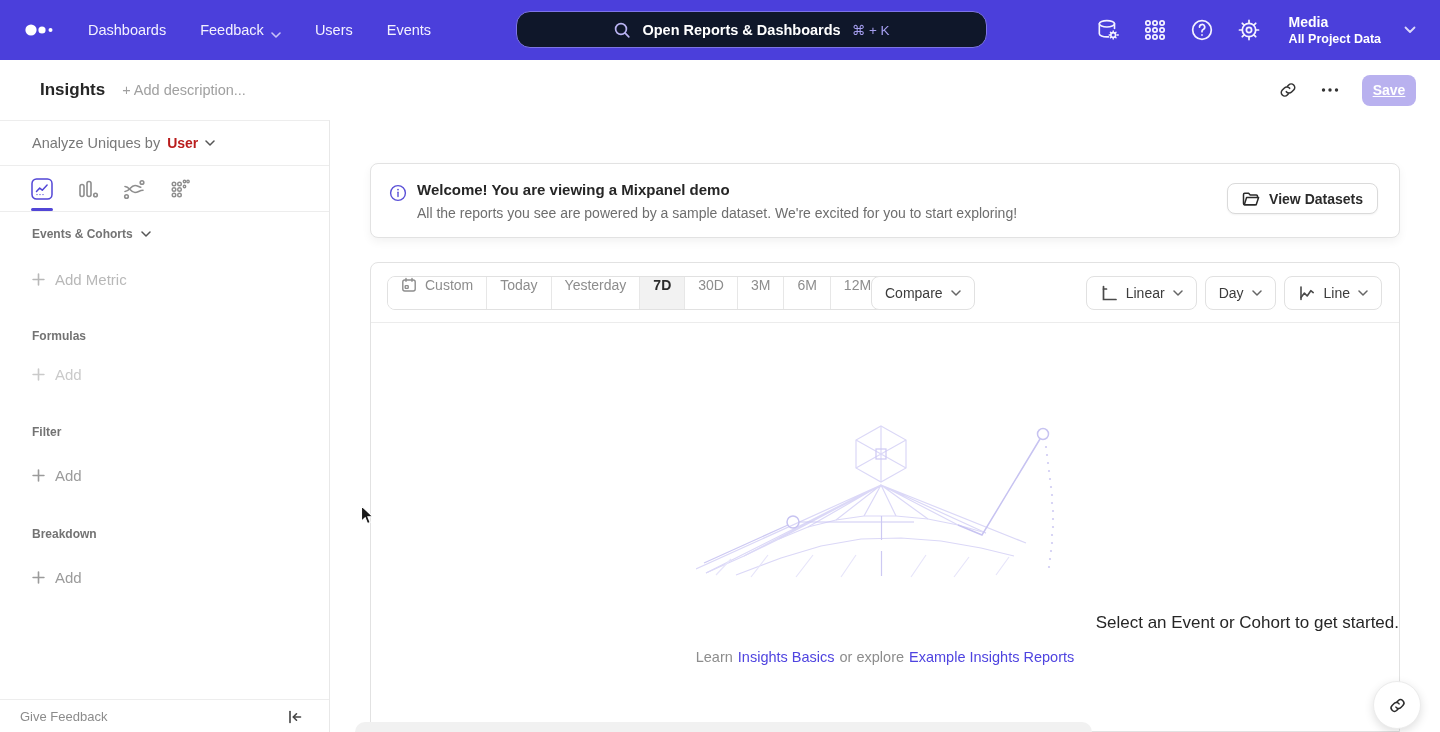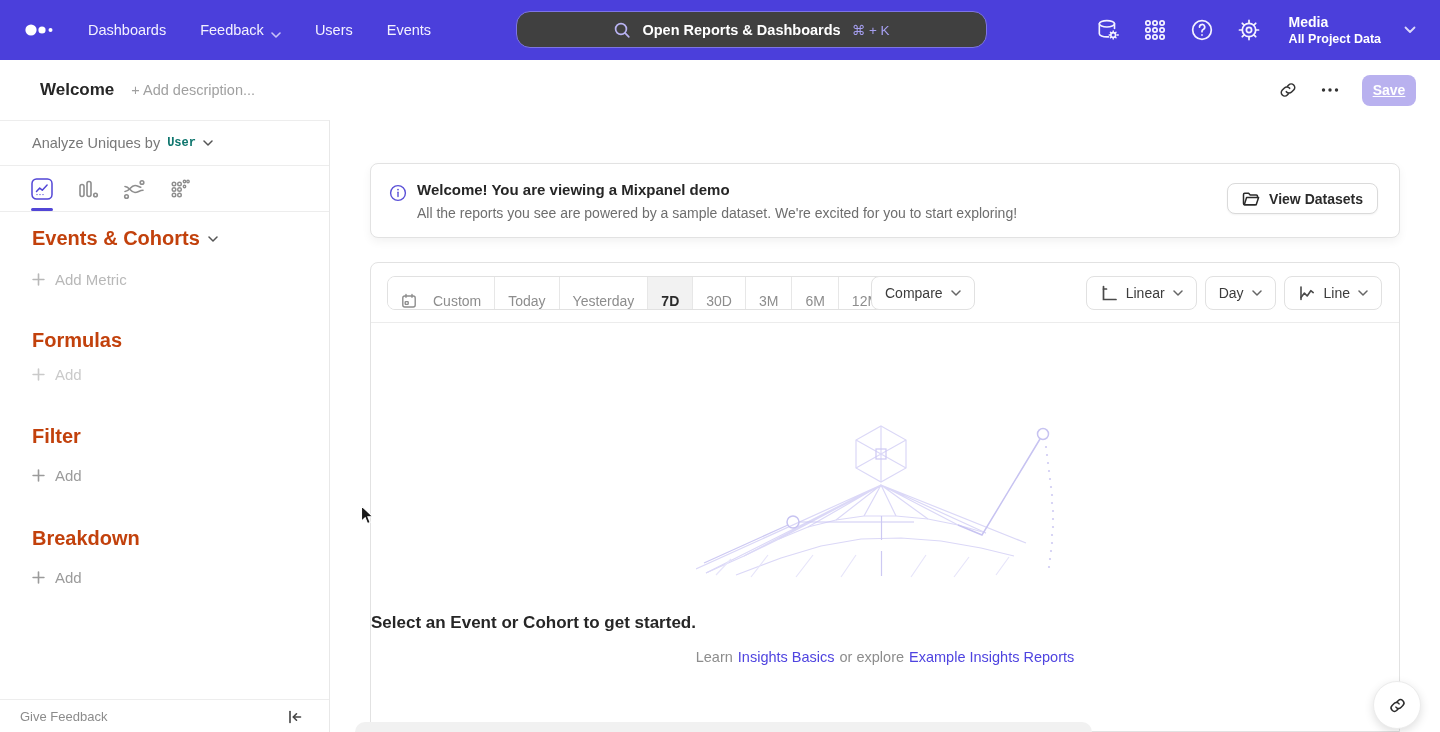--- a/index.html
+++ b/index.html
@@ -13,21 +13,21 @@
 
   
   .topnav { position:absolute; left:0; top:0; width:1440px; height:60px;
     background:#4b3fdb; display:flex; align-items:center; }
   .logo { margin-left:24px; display:flex; align-items:center; cursor:pointer; }
   .nav-items { display:flex; align-items:center; gap:34px; margin-left:32px; }
   .nav-item { color:#f3f1ff; font-size:14.5px; font-weight:500; display:flex;
     align-items:flex-end; gap:7px; cursor:pointer; white-space:nowrap; }
   .nav-item .chev { color:#c9c3f6; }
   .searchbar { position:absolute; left:516px; top:11px; width:471px; height:37px;
-    background:#404040; border:1px solid #7d74e6; border-radius:14px;
+    background:#0f172a; border:1px solid #7d74e6; border-radius:14px;
     display:flex; align-items:center; justify-content:center; gap:11px; cursor:text; }
   .searchbar .ph { color:#ffffff; font-size:14.5px; font-weight:600; }
   .searchbar .sc { color:#a69ff0; font-size:13.5px; }
   .nav-right { position:absolute; right:24px; top:0; height:60px; display:flex;
     align-items:center; gap:21px; }
   .nav-icon { color:#f4f2ff; cursor:pointer; display:flex; }
   .project { display:flex; flex-direction:column; color:#fff; line-height:1.3;
     margin-left:6px; cursor:pointer; }
   .project .pname { font-size:14px; font-weight:700; }
   .project .pscope { font-size:12.5px; font-weight:700; }
@@ -43,31 +43,31 @@
   .save-btn { width:54px; height:31px; border:none; border-radius:8px;
     background:#b9b1ef; color:#fff; font-size:14px; font-weight:600;
     font-family:inherit; cursor:default;text-decoration:underline; }
 
   
   .sidebar { position:absolute; left:0; top:120px; width:330px; height:612px;
     background:#fff; border-right:1px solid #e8e8e8; border-top:1px solid #ededed; }
   .sb-row1 { height:45px; display:flex; align-items:center; padding-left:32px;
     gap:7px; border-bottom:1px solid #ededed; }
   .sb-row1 .lbl { color:#787878; font-size:14.5px; }
-  .sb-row1 .val { color:#0f766e; font-size:12px; font-weight:600; cursor:pointer;font-family:Liberation Mono, monospace; }
+  .sb-row1 .val { color:#b91c1c; font-size:14px; font-weight:600; cursor:pointer; }
   .sb-row1 .chev { color:#555; cursor:pointer; }
   .sb-tabs { height:46px; display:flex; align-items:center; padding-left:30px;
     gap:22px; border-bottom:1px solid #ededed; position:relative; }
   .sb-tab { width:24px; height:24px; color:#8e8e8e; cursor:pointer; display:flex;
     align-items:center; justify-content:center; }
   .sb-tab.active { color:#5246d6; }
   .tab-underline { position:absolute; left:31px; bottom:0; width:22px; height:3px;
     background:#5246d6; border-radius:2px; }
   .sb-abs { position:absolute; left:32px; display:flex; align-items:center; gap:8px; }
-  .sb-heading { font-size:20px; font-weight:600; color:#c2410c; }
+  .sb-heading { font-size:12px; font-weight:600; color:#737373; }
   .sb-heading-row { cursor:pointer; }
   .sb-heading-row .chev { color:#555; }
   .add-link { font-size:15px; display:flex; align-items:center; gap:10px; cursor:pointer; }
   .add-dim   { color:#b8b8b8; }
   .add-dimmer{ color:#cacaca; }
   .add-mid   { color:#9b9b9b; }
   .sb-footer { position:absolute; left:0; top:578px; width:329px; height:34px;
     border-top:1px solid #ededed; display:flex; align-items:center; }
   .feedback { margin-left:20px; font-size:13px; color:#8c8c8c; cursor:pointer; }
   .collapse { margin-left:auto; margin-right:26px; color:#444; cursor:pointer; display:flex; }
@@ -85,36 +85,36 @@
     display:flex; align-items:center; gap:9px; font-size:14px; font-weight:600;
     color:#2b2b2b; font-family:inherit; cursor:pointer;
     box-shadow:0 1px 2px rgba(0,0,0,0.05); }
 
   
   .chart-card { position:absolute; left:370px; top:262px; width:1030px; height:470px;
     background:#fff; border:1px solid #e2e2e2; border-radius:8px 8px 0 0; }
   .controls { position:relative; height:60px; border-bottom:1px solid #ececec; }
   .seg-group { position:absolute; left:16px; top:13px; height:34px; display:flex;
     border:1px solid #e1e1e1; border-radius:8px; overflow:hidden; background:#fff; }
-  .seg { display:flex; align-items:flex-end; gap:16px; padding:0 13px; font-size:14px;
+  .seg { display:flex; align-items:flex-start; gap:8px; padding:0 13px; font-size:14px;
     color:#8d8d8d; border-right:1px solid #e7e7e7; cursor:pointer; background:#fff;
     white-space:nowrap; }
   .seg:last-child { border-right:none; }
   .seg.selected { background:#f2f2f2; color:#2b2b2b; font-weight:600; }
   .ctl-btn { height:34px; padding:0 13px; background:#fff; border:1px solid #e1e1e1;
     border-radius:8px; display:flex; align-items:center; gap:8px; font-size:14px;
     color:#3c3c3c; font-family:inherit; cursor:pointer; white-space:nowrap; }
   .ctl-btn .chev { color:#666; }
   .compare { position:absolute; left:500px; top:13px; }
   .right-ctls { position:absolute; right:17px; top:13px; display:flex; gap:8px; }
   .ctl-ic { color:#4a4a4a; display:flex; }
 
   .illustration { position:absolute; left:325px; top:160px; }
-  .es-heading { position:absolute; left:0; top:350px; width:100%; text-align:left;
-    font-size:17px; font-weight:700; color:#262626; }
+  .es-heading { position:absolute; left:0; top:350px; width:100%; text-align:right;
+    font-size:17px; font-weight:400; color:#262626; }
   .es-sub { position:absolute; left:0; top:386px; width:100%; display:flex;
     justify-content:center; gap:5px; font-size:14.5px; color:#8d8d8d; }
   .es-link { color:#4f44e0; font-weight:500; cursor:pointer; }
 
   
   .bottom-peek { position:absolute; left:355px; top:722px; width:737px; height:10px;
     background:#f1f1f1; border-radius:10px 10px 0 0; }
   .fab { position:absolute; left:1373px; top:681px; width:48px; height:48px;
     border-radius:50%; background:#fff; border:1px solid #ececec;
     box-shadow:0 3px 10px rgba(0,0,0,0.13); display:flex; align-items:center;
@@ -206,21 +206,21 @@
     </div>
     <span class="project-chev">
       <svg width="12" height="8" viewBox="0 0 12 8">
           <path d="M1.5 1.5L6 6l4.5-4.5" fill="none" stroke="currentColor" stroke-width="1.8" stroke-linecap="round" stroke-linejoin="round"></path>
         </svg>
     </span>
   </div>
 </div>
 
 <div class="rheader">
-  <div class="rtitle">Welcome</div>
+  <div class="rtitle">Insights</div>
   <div class="rdesc">+ Add description...</div>
   <div class="rh-right">
     <span class="hicon">
       <svg width="20" height="20" viewBox="0 0 24 24" fill="none" stroke="currentColor" stroke-width="1.9" stroke-linecap="round" stroke-linejoin="round">
         <path d="M10 14a4.2 4.2 0 0 0 6.3.45l2.5-2.5a4.2 4.2 0 0 0-5.95-5.95l-1.45 1.43"></path>
         <path d="M14 10a4.2 4.2 0 0 0-6.3-.45l-2.5 2.5a4.2 4.2 0 0 0 5.95 5.95l1.43-1.43"></path>
       </svg>
     </span>
     <span class="hicon">
       <svg width="20" height="20" viewBox="0 0 20 20" fill="currentColor">

